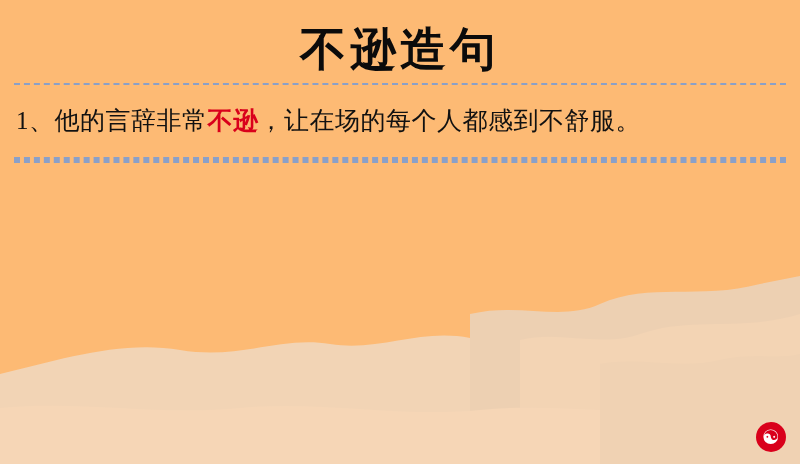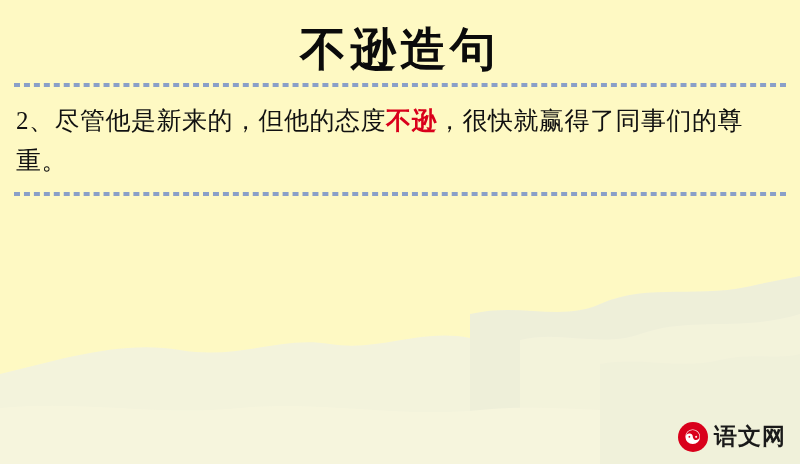--- a/index.html
+++ b/index.html
@@ -10,21 +10,21 @@
     width: 800px;
     height: 464px;
     background: #ffffff;
     font-family: "Liberation Serif", "DejaVu Serif", serif;
     overflow: hidden;
   }
   .page {
     position: relative;
     width: 800px;
     height: 464px;
-    background: #fef9c3;
+    background: #fdba74;
     overflow: hidden;
   }
   
   .bg-wash {
     position: absolute;
     left: 0;
     bottom: 0;
     width: 800px;
     height: 300px;
     pointer-events: none;
@@ -108,32 +108,31 @@
     <path d="M0,300 L0,244 C80,236 160,252 240,244 C320,236 400,254 480,246 C560,238 640,254 720,246 L800,240 L800,300 Z" fill="#f0f3f8"></path>
     <path d="M600,300 L600,200 C640,192 680,206 720,196 C750,188 780,196 800,190 L800,300 Z" fill="#e4eaf2"></path>
   </svg>
 
   <div class="content">
 
     <div class="title">不逊造句</div>
 
     <div class="divider"></div>
 
+    <div class="sentence block-sp1">
+      <span>1、</span><span>他的言辞非常</span><span class="kw">不逊</span><span>，让在场的每个人都感到不舒服。</span>
+    </div>
 
     <div class="divider"></div>
 
-    <div class="sentence block-sp2">
-      <span>2、</span><span>尽管他是新来的，但他的态度</span><span class="kw">不逊</span><span>，很快就赢得了同事们的尊重。</span>
-    </div>
 
     <div class="divider"></div>
 
 
     <div class="divider"></div>
 
   </div>
 
   <div class="logo">
     <span class="logo-mark">☯</span>
-    <span class="logo-text">语文网</span>
   </div>
 
 </div>
 
 </body></html>

